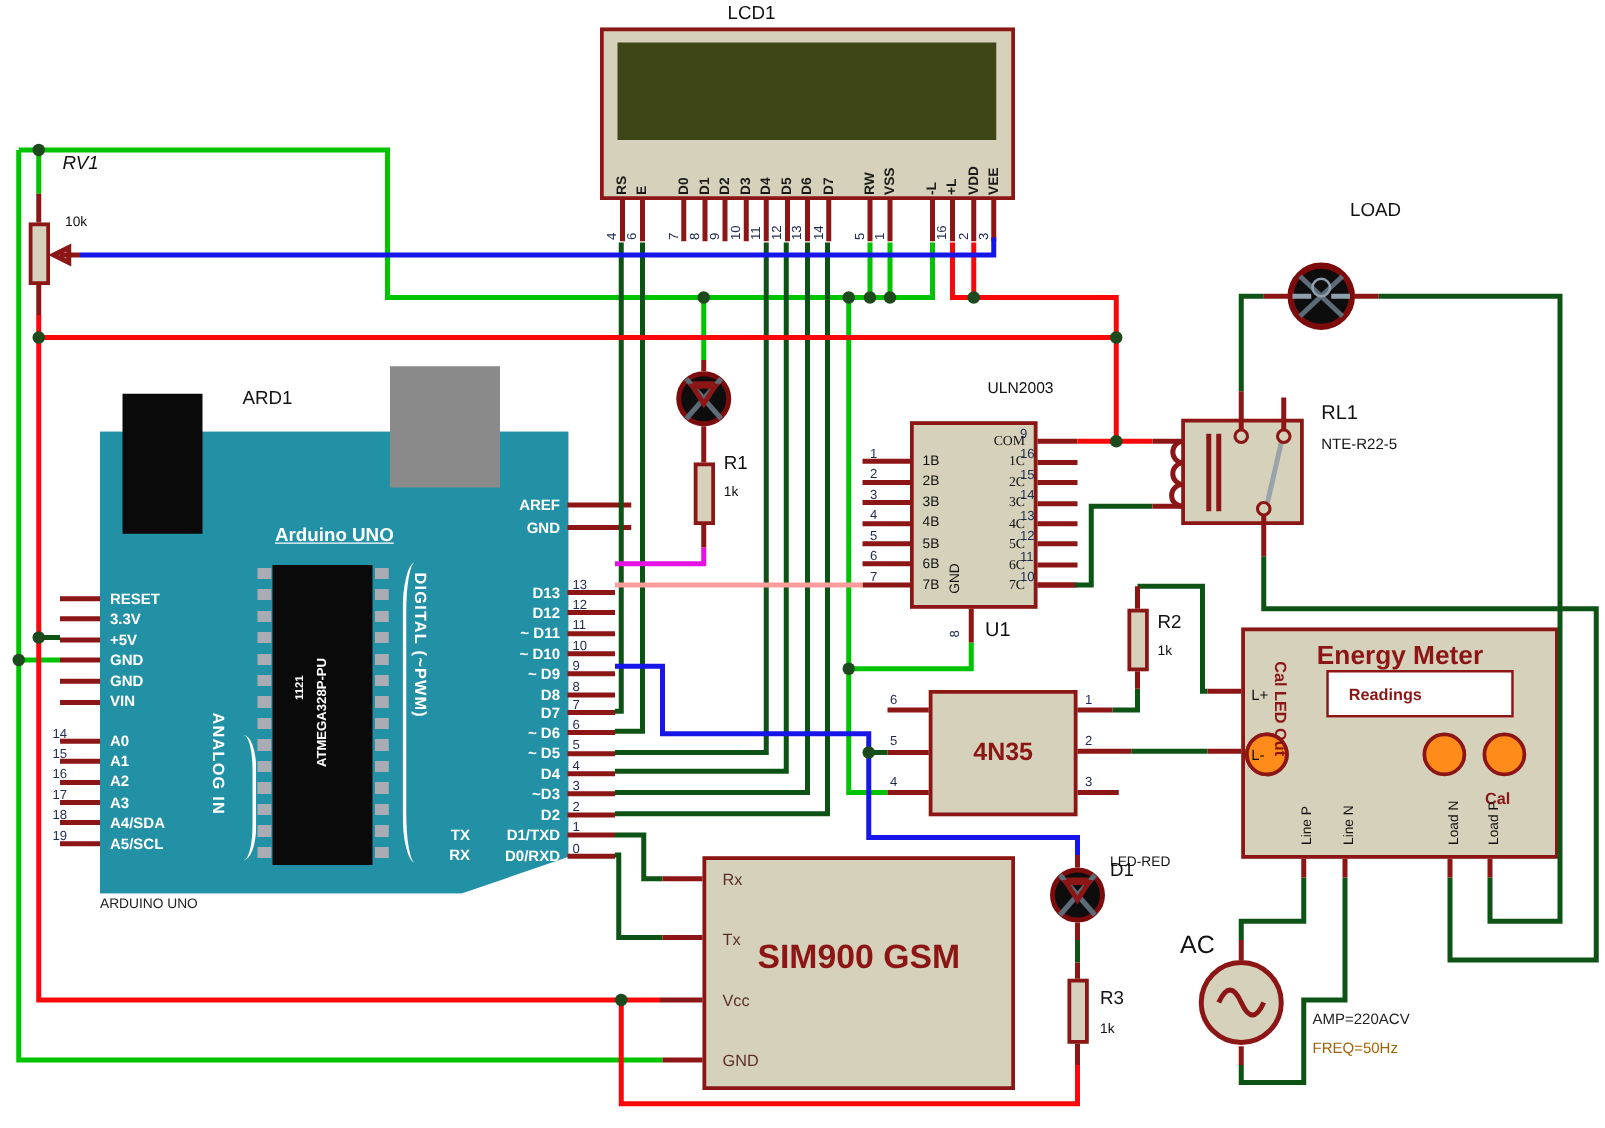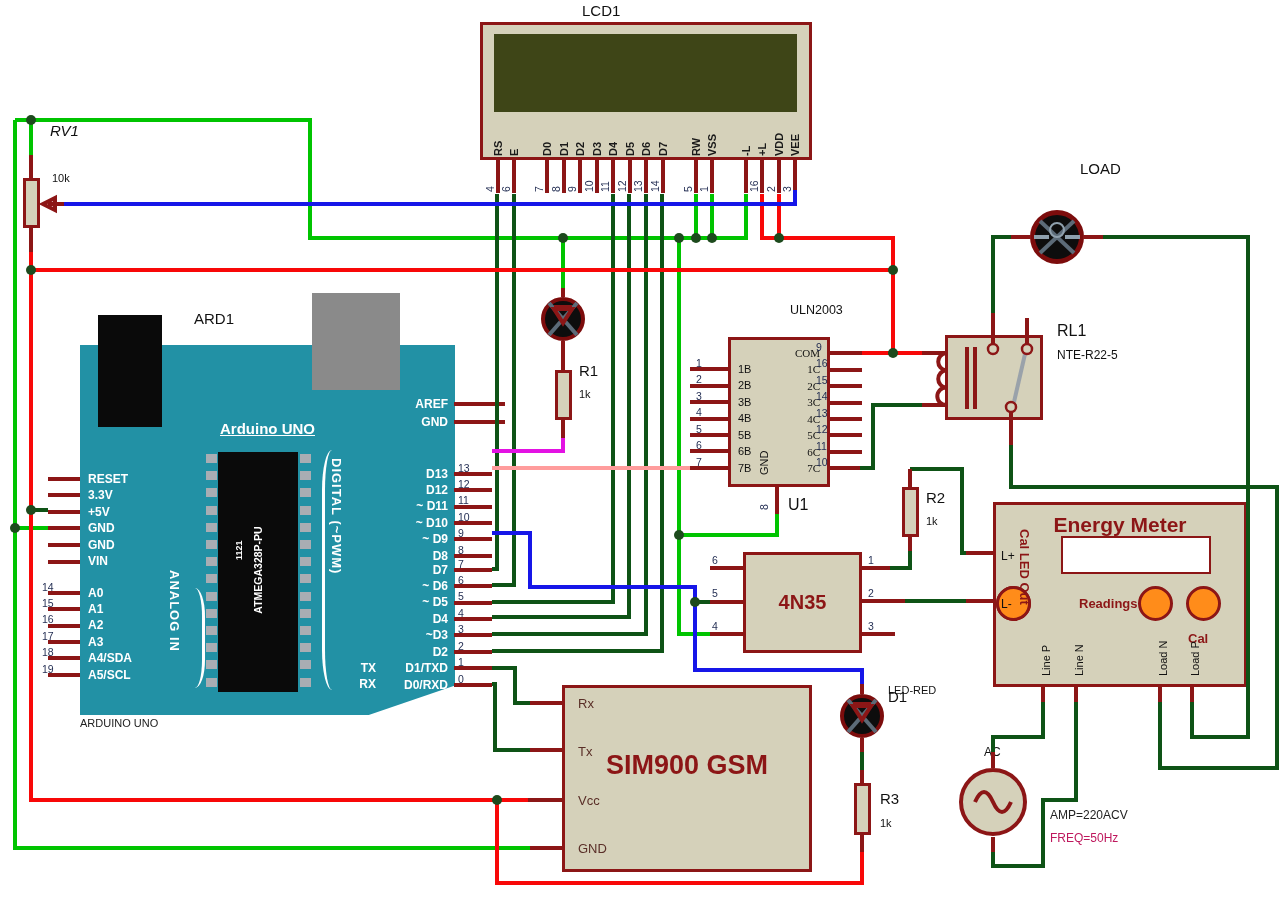--- a/index.html
+++ b/index.html
@@ -80,21 +80,21 @@
   .res{width:17px;background:#d5d1ba;border:3px solid #8c1616;position:absolute;box-sizing:border-box;z-index:5;}
   .sim-box{left:562px;top:685px;width:250px;height:187px;text-decoration:underline;}
   .sim-box .t{position:absolute;top:62px;width:100%;text-align:center;font-size:27px;}
   .srow{height:48.3px;padding-top:15px;padding-left:8px;box-sizing:border-box;font-size:13px;color:#5a2f28;}
   
   .relay-box{left:945px;top:335px;width:98px;height:85px;}
   .meter-box{left:993px;top:502px;width:254px;height:185px;}
   .mtitle{position:absolute;top:8px;width:100%;text-align:center;font-size:21px;}
   .mread{position:absolute;left:65px;top:31px;width:150px;height:38px;background:#fff;
          border:2.5px solid #8c1616;box-sizing:border-box;}
-  .mread span{display:block;padding:10px 0 0 16px;font-size:13px;margin-top:48px;}
+  .mread span{display:block;padding:10px 0 0 16px;font-size:13px;}
   .mbtn{position:absolute;top:80.5px;width:35px;height:35px;border-radius:50%;
         background:#ff8c1a;border:3px solid #8c1616;box-sizing:border-box;}
   .mbtn:nth-of-type(1){left:46px;}.mbtn:nth-of-type(2){left:94px;}
   .mbtn:nth-of-type(3){left:142px;}.mbtn:nth-of-type(4){left:190px;}
   .mside{position:absolute;left:5px;font-size:12px;color:#111;}
   .mside:nth-of-type(1){top:44px;}.mside:nth-of-type(2){top:92px;}
   .mpin{position:absolute;bottom:8px;transform-origin:left bottom;transform:rotate(-90deg);
         font-size:11px;color:#111;white-space:nowrap;}
   .mpin:nth-of-type(1){left:56px;}.mpin:nth-of-type(2){left:89px;}
   .mpin:nth-of-type(3){left:173px;}.mpin:nth-of-type(4){left:205px;}
@@ -699,18 +699,18 @@
       </div>
     <div>
 
     <span class="mpin">Line P</span>
         <span class="mpin">Line N</span>
         <span class="mpin">Load N</span>
         <span class="mpin">Load P</span>
       </div>
   </div>
 
-  <div class="lbl ref" style="left:944px;top:745px;font-size:12px;margin-left:40px;">AC</div>
+  <div class="lbl ref" style="left:944px;top:745px;font-size:20px;">AC</div>
   <div class="circ" style="left:959px;top:768px;width:68px;height:68px;background:#d5d1ba;border:4px solid #8c1616;"></div>
   <div class="lbl" style="left:1050px;top:808px;font-size:12px;color:#222;">AMP=220ACV</div>
-  <div class="lbl" style="left:1050px;top:831px;font-size:12px;color:#be185d;">FREQ=50Hz</div>
+  <div class="lbl" style="left:1050px;top:831px;font-size:12px;color:#a16207;">FREQ=50Hz</div>
 
 </div>
 
 </body></html>

